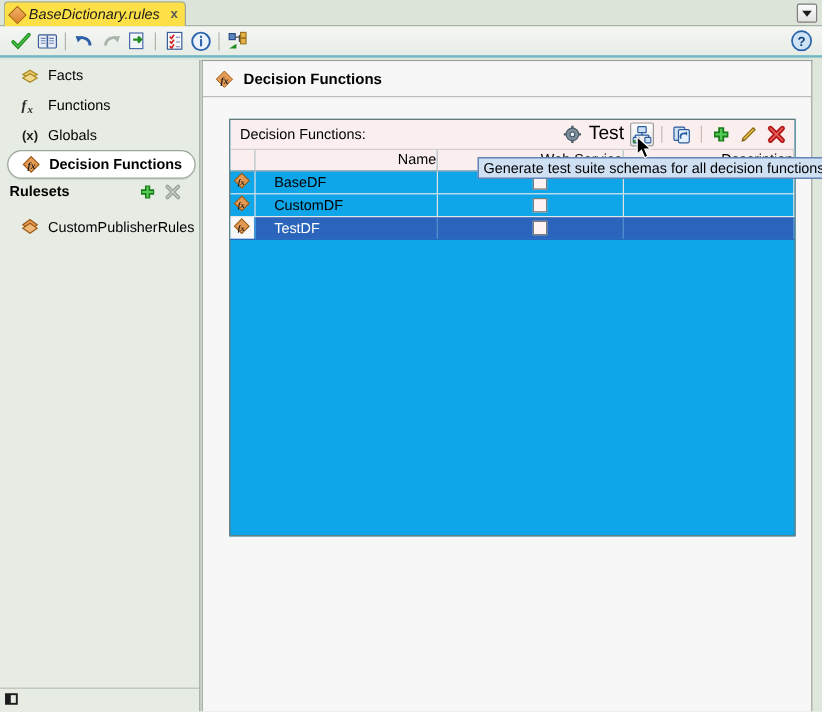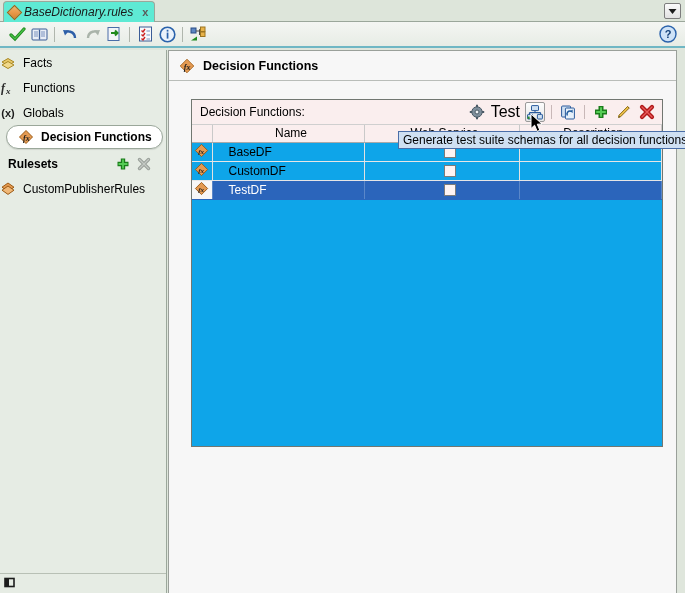--- a/index.html
+++ b/index.html
@@ -21,21 +21,21 @@
   
   .tabbar {
     position: absolute; left: 0; top: 0; width: 685px; height: 22px;
     background: #dde5da;
     border-bottom: 1px solid #9ba79b;
   }
   .tab {
     position: absolute; left: 3px; top: 1px; height: 21px;
     display: flex; align-items: center; gap: 4px;
     padding: 0 6px 0 5px;
-    background: #5eead4;
+    background: #fde047;
     border: 1px solid #9ba79b;
     border-bottom: none;
     border-radius: 4px 4px 0 0;
   }
   .tab-label {
     font-style: italic;
     font-size: 12px;
     color: #1a1a1a;
     white-space: nowrap;
   }
@@ -85,20 +85,21 @@
   
   .sidebar {
     position: absolute; left: 0; top: 50px; width: 167px; bottom: 0;
     background: #e6ece4;
     border-right: 1px solid #9ba79b;
   }
   .side-item {
     position: relative;
     height: 25px;
     display: flex; align-items: center;
+    padding-left: 17px;
     gap: 7px;
     cursor: pointer;
     font-size: 12px;
   }
   .side-item .si-label { white-space: nowrap; }
   .side-item.selected {
     margin: 0 3px 0 6px;
     padding-left: 11px;
     height: 24px;
     background: #ffffff;
@@ -106,21 +107,21 @@
     border-radius: 12px;
     box-shadow: 0 1px 1px rgba(0,0,0,0.10);
   }
   .side-item.selected .si-label { font-weight: bold; }
   .side-icon {
     width: 16px; height: 16px; flex: 0 0 auto;
     display: flex; align-items: center; justify-content: center;
   }
   .rulesets-header {
     height: 24px; margin-top: 3px;
-    display: flex; align-items: center;
+    display: flex; align-items: flex-start;
     padding-left: 8px;
     font-weight: bold; font-size: 12px;
   }
   .rh-actions {
     margin-left: auto; display: flex; align-items: center; gap: 5px;
     padding-right: 14px;
   }
   .rh-actions .ic { width: 16px; height: 16px; cursor: pointer; }
   .sidebar-status {
     position: absolute; left: 0; right: 0; bottom: 0; height: 20px;
@@ -179,21 +180,21 @@
   table.dftable {
     width: 100%;
     border-collapse: collapse;
     font-size: 12px;
     table-layout: fixed;
   }
   table.dftable th {
     height: 17px;
     background: #faeeee;
     font-weight: normal;
-    text-align: center;
+    text-align: right;
     padding: 0 0 0 6px;
     border-right: 1px solid #c9c9c9;
     border-bottom: 1px solid #a9a9a9;
     font-size: 12px;
   }
   table.dftable th.gutter { width: 20px; padding: 0; }
   table.dftable td {
     height: 18px;
     padding: 0 0 0 16px;
     border-right: 1px solid #e2e2e2;

